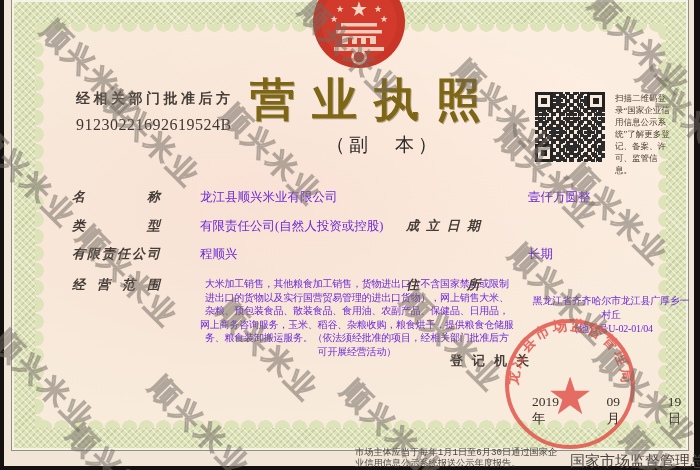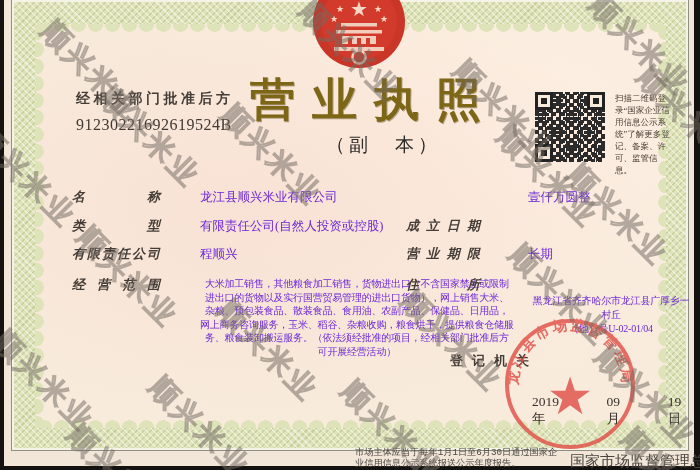--- a/index.html
+++ b/index.html
@@ -128,21 +128,20 @@
   <div class="flabel" style="left:68px;top:276px">经营范围</div>
   <div class="fvalue small" style="left:162px;top:277px">大米加工销售，其他粮食加工销售，货物进出口（不含国家禁止或限制
 进出口的货物以及实行国营贸易管理的进出口货物），网上销售大米、
 杂粮、预包装食品、散装食品、食用油、农副产品、保健品、日用品，
 网上商务咨询服务，玉米、稻谷、杂粮收购，粮食烘干，提供粮食仓储服
 务、粮食装卸搬运服务。（依法须经批准的项目，经相关部门批准后方
 可开展经营活动）</div>
 
   <div class="fvalue" style="left:490px;top:189px">壹仟万圆整</div>
   <div class="flabel r" style="top:217px">成立日期</div>
-  <div class="flabel r" style="top:245px">营业期限</div>
   <div class="fvalue" style="left:490px;top:246px">长期</div>
   <div class="flabel r" style="top:276px">住所</div>
   <div class="fvalue small" style="left:490px;top:294px;line-height:14px">黑龙江省齐齐哈尔市龙江县广厚乡一村丘
 （地）号U-02-01/04</div>
 
   <div class="reg-label">登记机关</div>
   <svg class="seal" viewBox="0 0 136 136">
     <circle cx="68" cy="68" r="63" fill="none" stroke="#e2564d" stroke-width="4"></circle>
     <path id="sealArc" d="M 20,86 A 52,52 0 1 1 116,86" fill="none"></path>
     <text font-size="14.5" fill="#e2564d" style="letter-spacing:2.5px" font-weight="bold">

